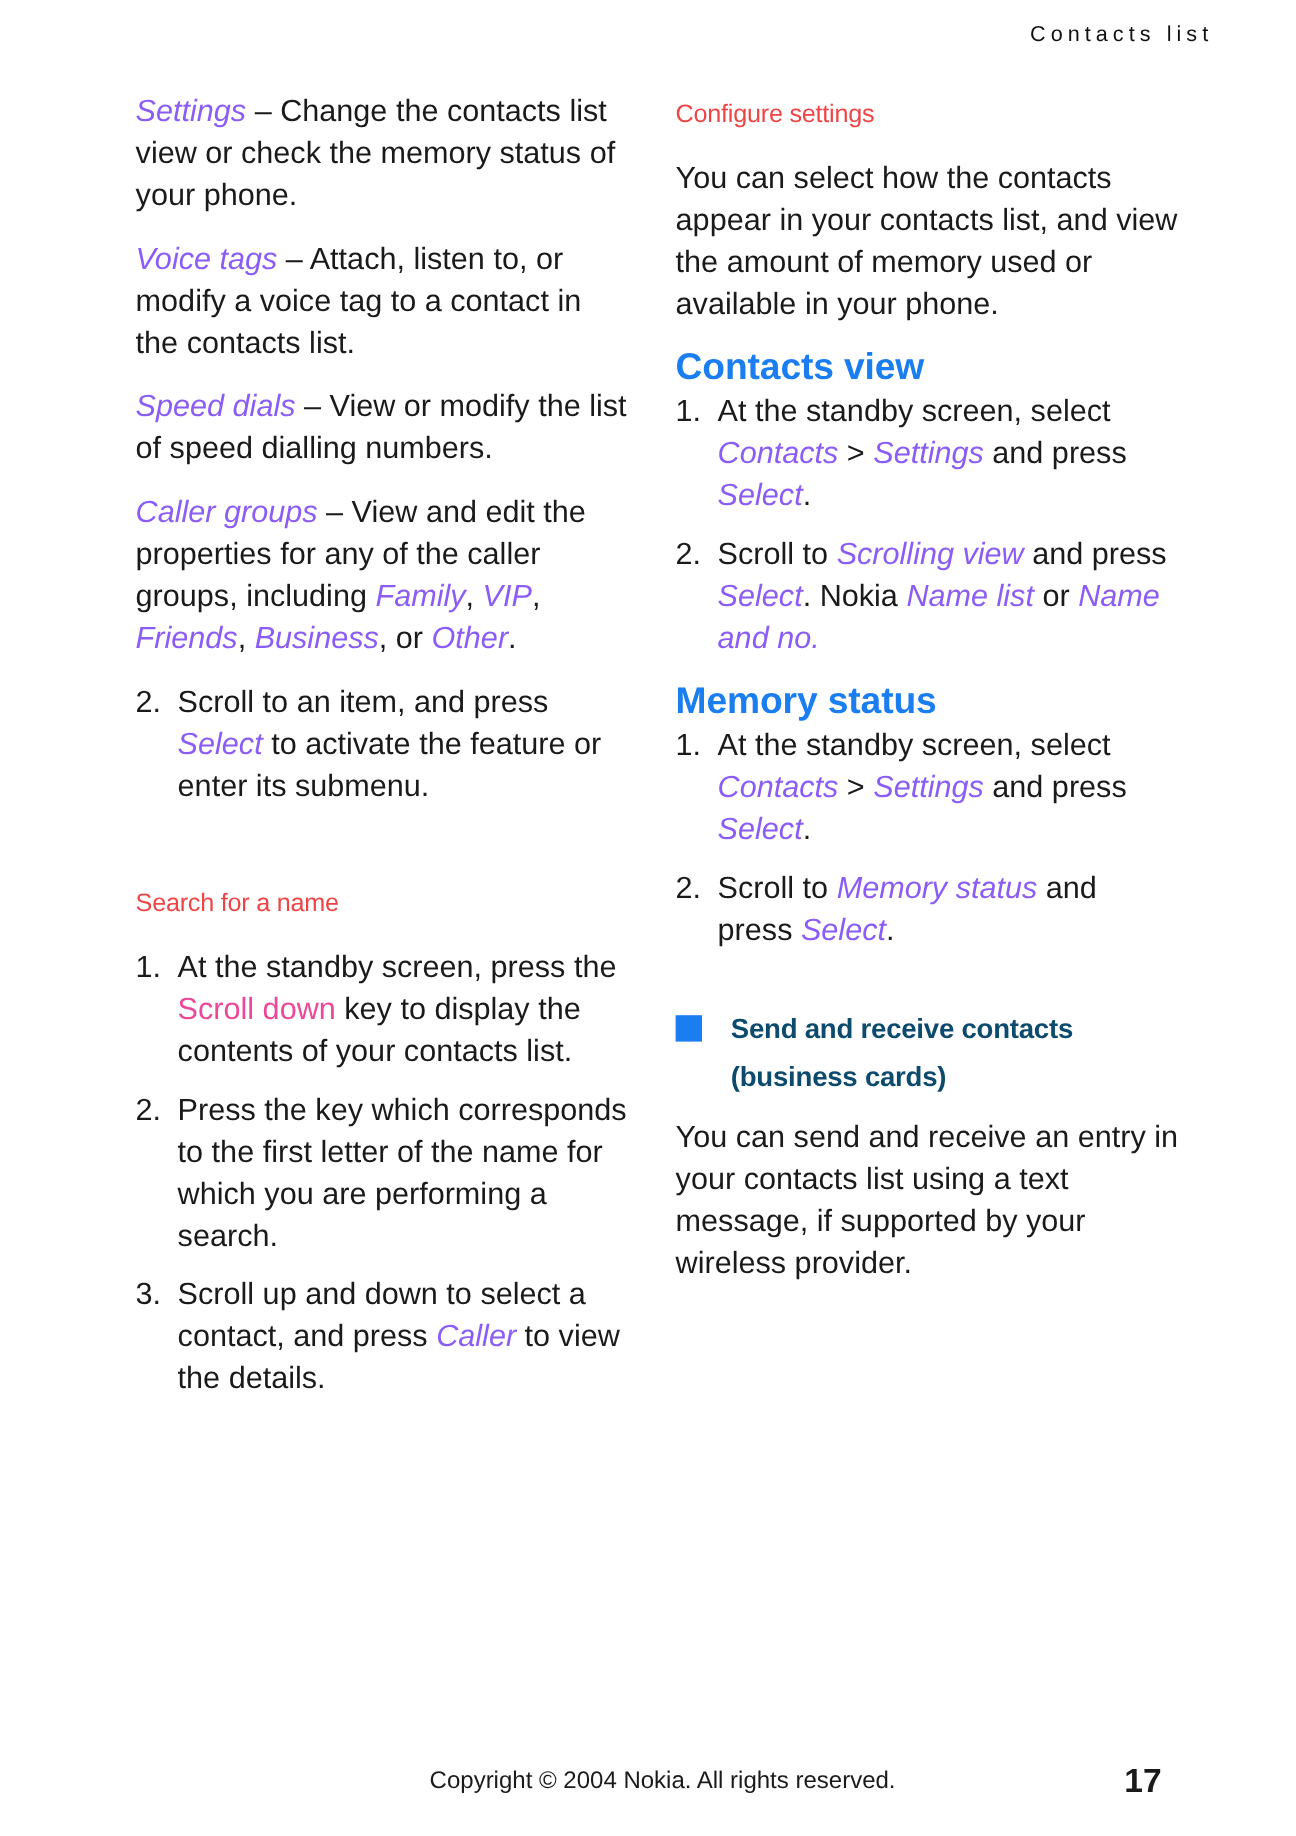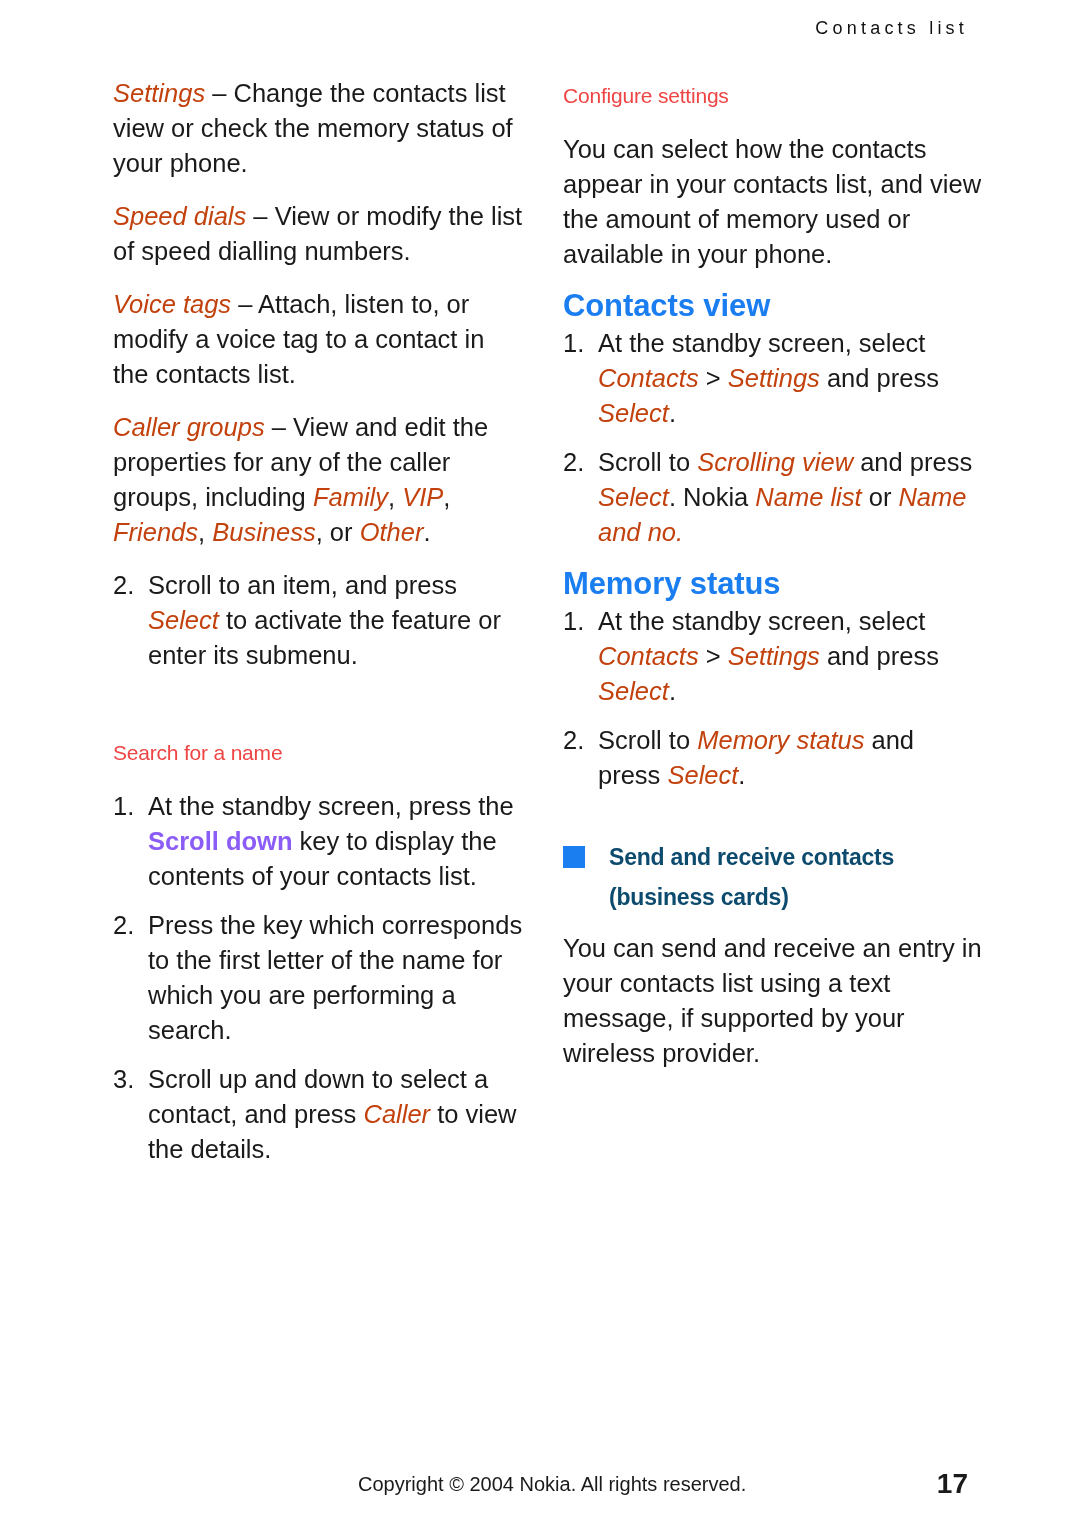--- a/index.html
+++ b/index.html
@@ -25,20 +25,21 @@
   .running-header {
     position: absolute;
     top: 18px;
     left: 0;
     width: 968px;
     text-align: right;
     font-size: 18px;
     letter-spacing: 4.2px;
     color: #111111;
     white-space: nowrap;
+    padding-left: 43px;
   }
 
   
   .columns {
     position: absolute;
     top: 76px;
     left: 0;
     width: 1080px;
   }
   .col {
@@ -51,26 +52,26 @@
   
   .para {
     font-size: 25.5px;
     line-height: 35px;
     color: #1a1a1a;
     margin: 0 0 18px 0;
     text-indent: 0;
   }
 
   .em-green {
-    color: #c2410c;
+    color: #8b5cf6;
     font-style: italic;
   }
   .bold-black {
-    font-weight: bold;
-    color: #8b5cf6;
+    font-weight: normal;
+    color: #ec4899;
   }
 
   
   .numlist {
     list-style: none;
     margin: 0 0 18px 0;
     padding: 0;
   }
   .numlist li {
     position: relative;
@@ -167,23 +168,23 @@
 <div class="page">
 
   <div class="running-header">Contacts list</div>
 
   <div class="columns">
 
     <div class="col col-left">
 
       <p class="para"><span class="em-green">Settings</span><span> – </span><span>Change the contacts list view or check the memory status of your phone.</span></p>
 
+      <p class="para"><span class="em-green">Voice tags</span><span> – </span><span>Attach, listen to, or modify a voice tag to a contact in the contacts list.</span></p>
+
       <p class="para"><span class="em-green">Speed dials</span><span> – </span><span>View or modify the list of speed dialling numbers.</span></p>
-
-      <p class="para"><span class="em-green">Voice tags</span><span> – </span><span>Attach, listen to, or modify a voice tag to a contact in the contacts list.</span></p>
 
       <p class="para"><span class="em-green">Caller groups</span><span> – </span><span>View and edit the properties for any of the caller groups, including </span><span class="em-green">Family</span><span>, </span><span class="em-green">VIP</span><span>, </span><span class="em-green">Friends</span><span>, </span><span class="em-green">Business</span><span>, or </span><span class="em-green">Other</span><span>.</span></p>
 
       <ul class="numlist">
         <li><span class="num">2.</span><span>Scroll to an item, and press </span><span class="em-green">Select</span><span> to activate the feature or enter its submenu.</span></li>
       </ul>
 
       <div class="spacer-lg"></div>
 
       <h2 class="section">Search for a name</h2>

